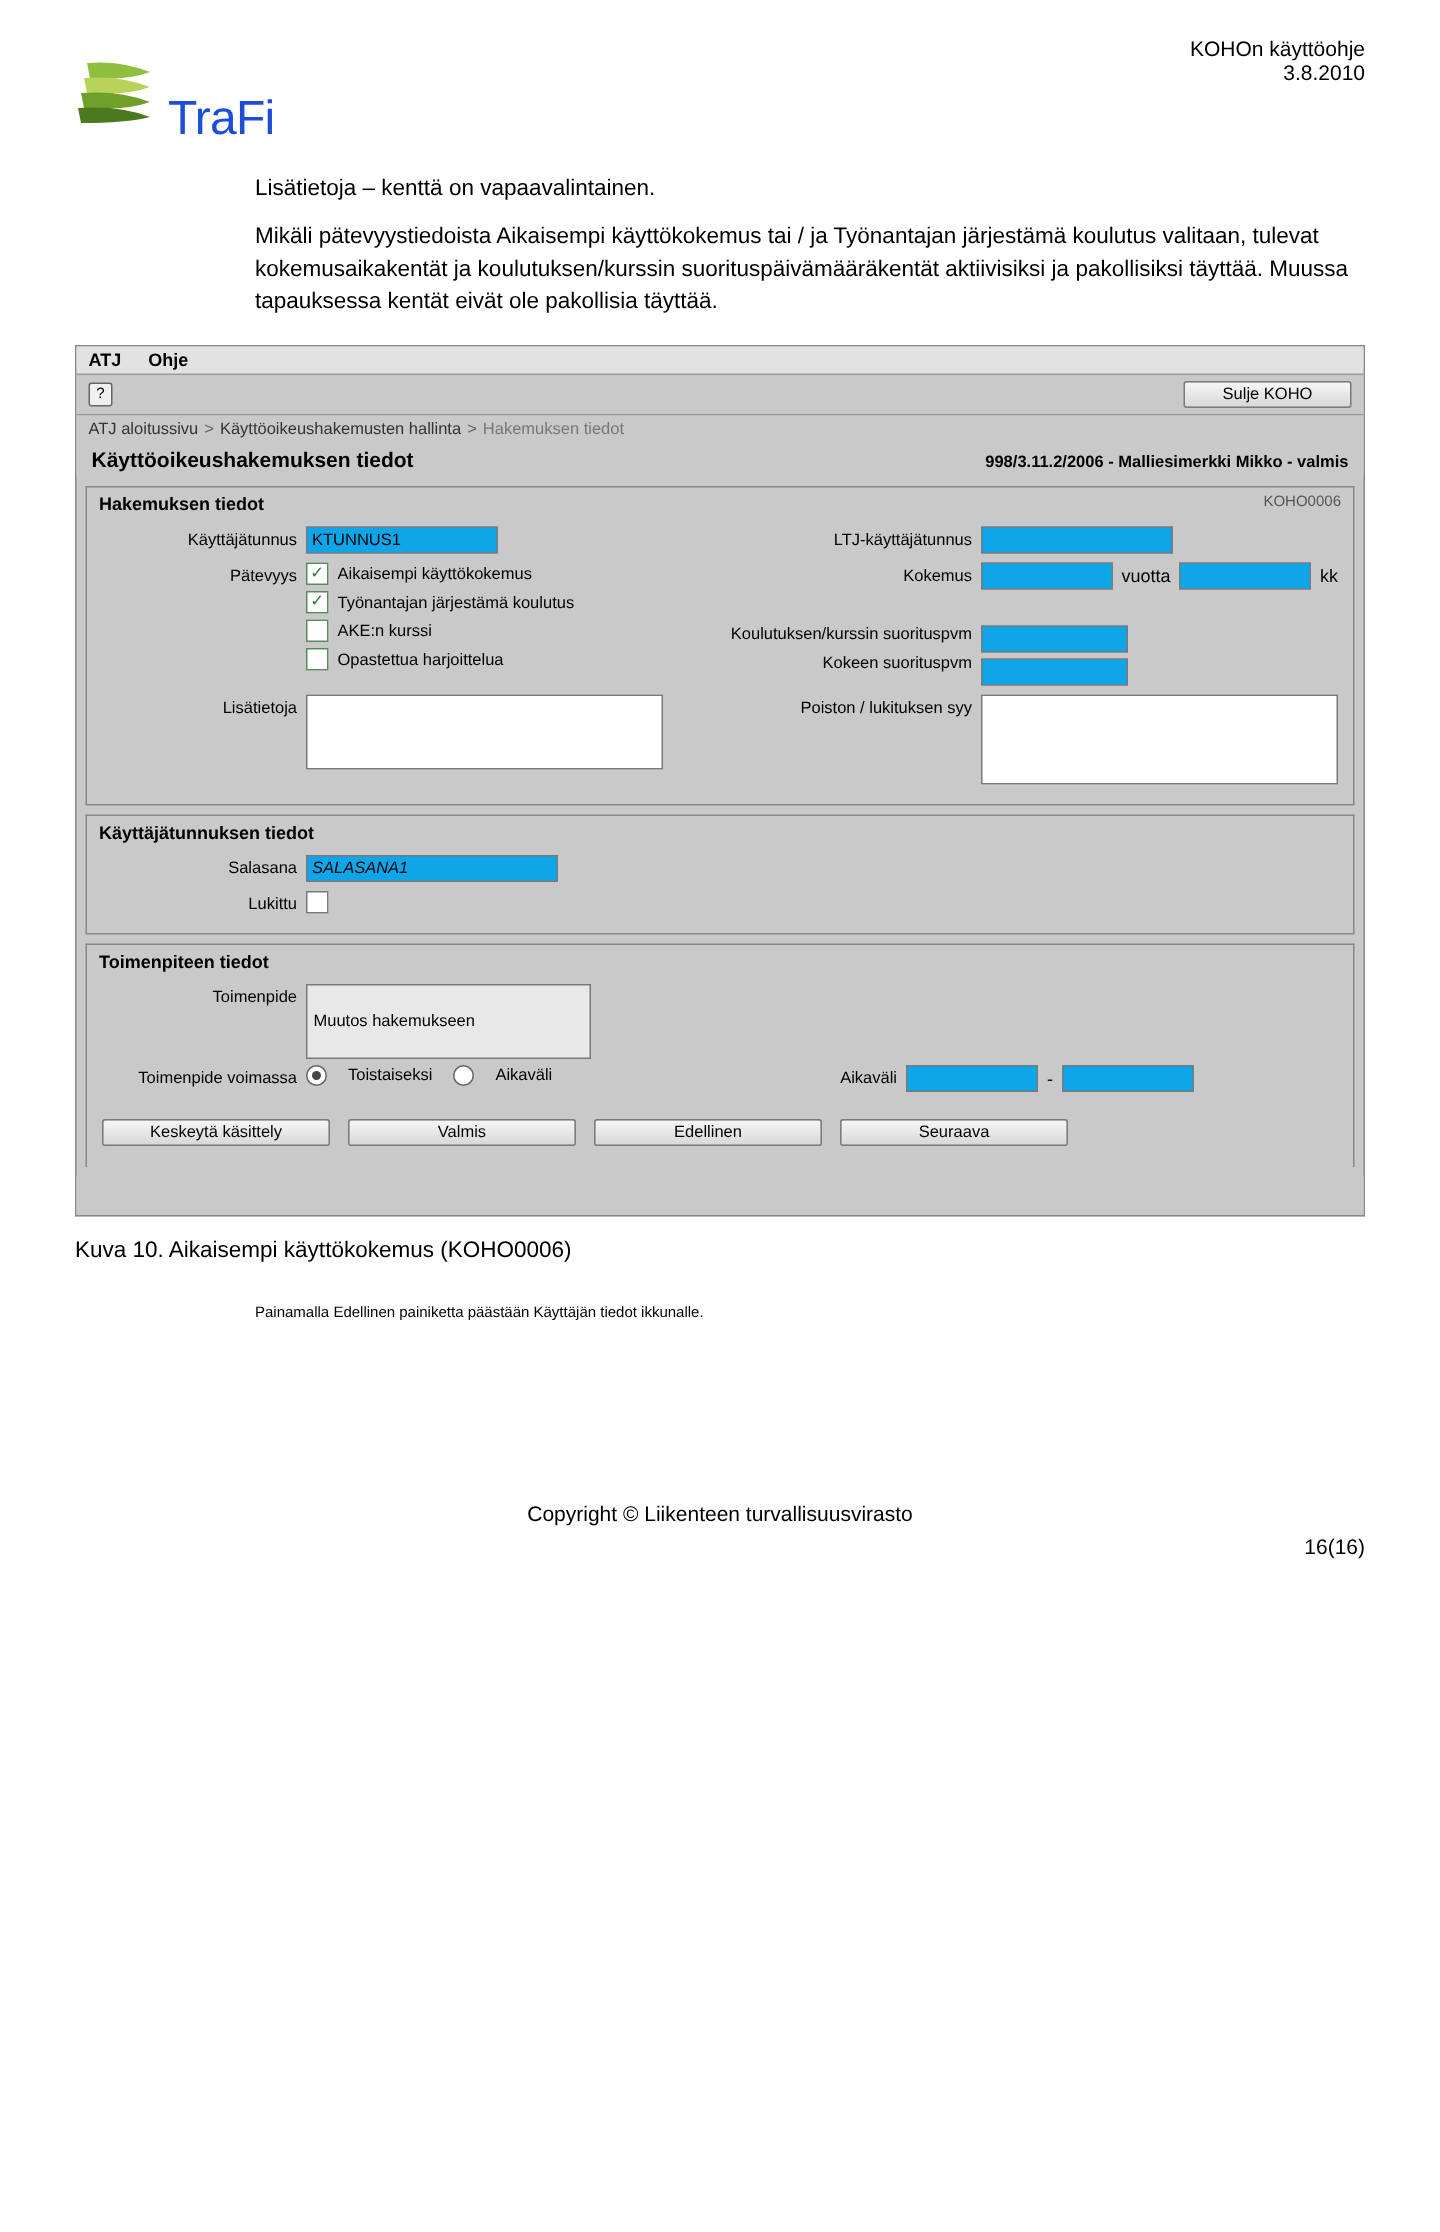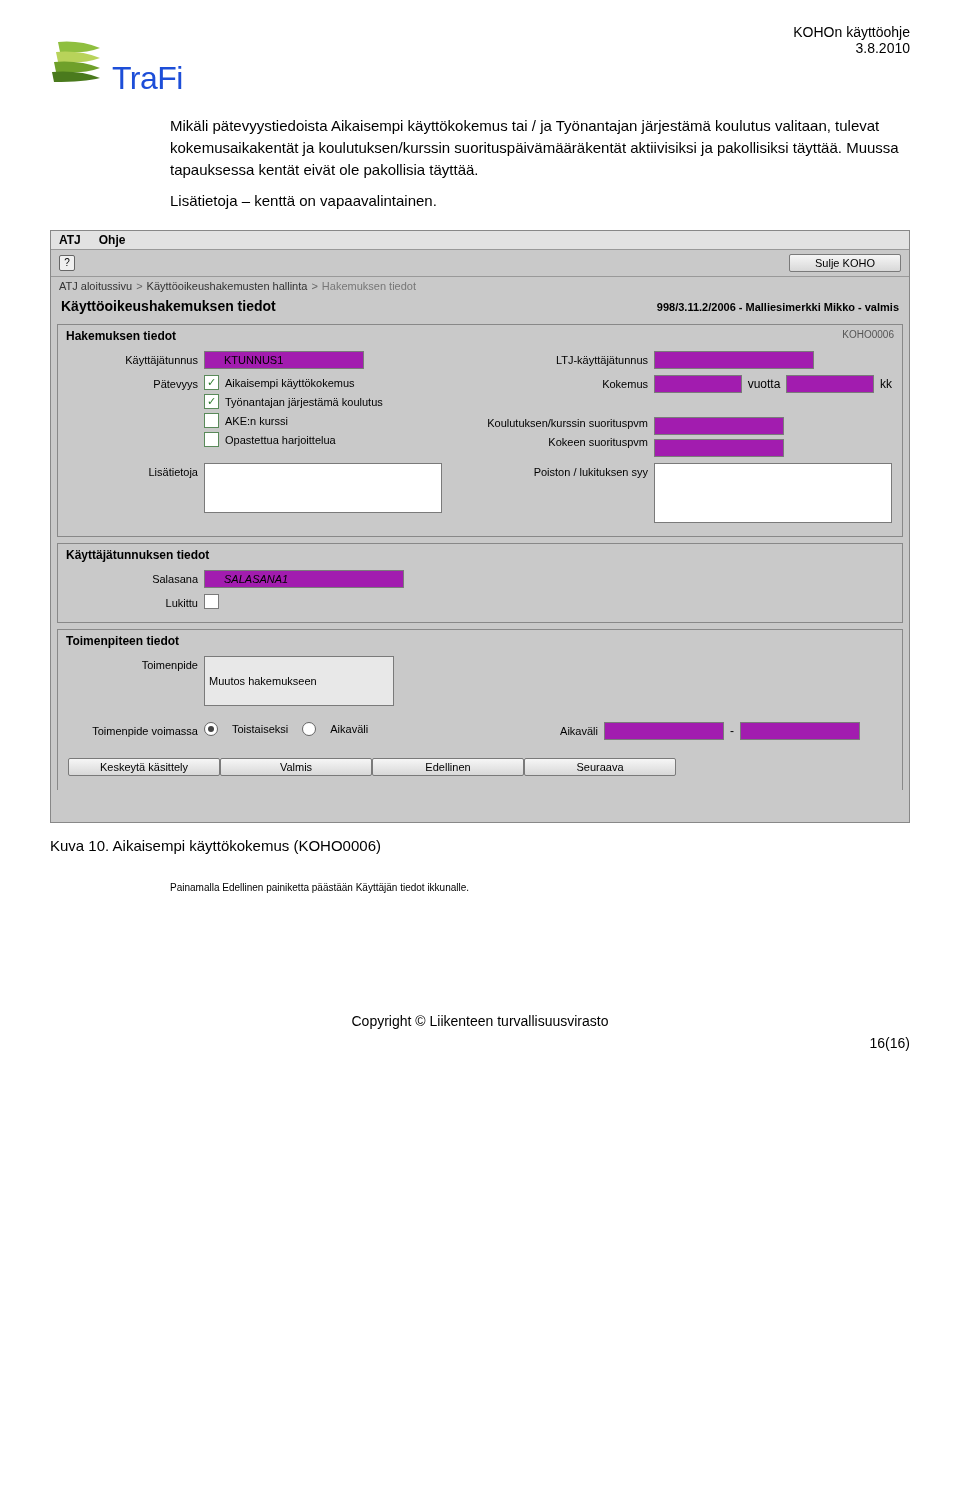--- a/index.html
+++ b/index.html
@@ -127,24 +127,24 @@
     display: grid;
     grid-template-columns: 130px 1fr 200px 1fr;
     column-gap: 6px;
     row-gap: 6px;
     padding: 6px 10px 10px 10px;
     align-items: start;
   }
   .lbl { font-size: 11px; text-align: right; padding-top: 3px; }
   input.txt, .txtbox {
     border: 1px solid #7a7a7a;
-    background: #a21caf;
+    background: #0ea5e9;
     height: 16px;
     font-size: 11px;
-    padding: 0 19px;
+    padding: 0 3px;
     box-sizing: content-box;
     width: 100%;
   }
   .tiny { width: 40px; }
   .inline { display: inline-flex; align-items: center; gap: 6px; }
   .stack { display: flex; flex-direction: column; gap: 4px; }
   .chk { display: flex; align-items: center; gap: 6px; font-size: 11px; }
   .chk-box {
     width: 13px; height: 13px;
     border: 1px solid #5a8a5a;
@@ -178,21 +178,21 @@
   .radio {
     width: 12px; height: 12px; border: 1px solid #666;
     border-radius: 50%; background: #fff; display: inline-block;
     position: relative;
   }
   .radio.sel::after {
     content: ""; position: absolute; left: 3px; top: 3px;
     width: 6px; height: 6px; border-radius: 50%; background: #444;
   }
   .btn-row {
-    display: flex; 
+    display: flex; gap: 12px;
     padding: 8px 10px 14px 10px;
   }
   .btn-row .btn { min-width: 130px; }
 
   .app-footer-space { height: 26px; background: #c9c9c9; }
 
   .caption { margin-top: 14px; font-size: 15px; }
   .body-text-2 { margin: 28px 0 0 120px; font-size: 10px; }
 
   .page-footer {
@@ -222,22 +222,22 @@
         </svg>
       </span>
       <span class="logo-text">TraFi</span>
     </div>
     <div class="hdr-right">
       <div>KOHOn käyttöohje</div>
       <div>3.8.2010</div>
     </div>
   </div>
 
+  <p class="body-text">Lisätietoja – kenttä on vapaavalintainen.</p>
   <p class="body-text">Mikäli pätevyystiedoista Aikaisempi käyttökokemus tai / ja Työnantajan järjestämä koulutus valitaan, tulevat kokemusaikakentät ja koulutuksen/kurssin suorituspäivämääräkentät aktiivisiksi ja pakollisiksi täyttää. Muussa tapauksessa kentät eivät ole pakollisia täyttää.</p>
-  <p class="body-text">Lisätietoja – kenttä on vapaavalintainen.</p>
 
   <div class="app">
 
     <div class="menubar">
       <span>ATJ</span>
       <span>Ohje</span>
     </div>
 
     <div class="toolbar">
       <span class="help-icon">?</span>
@@ -316,21 +316,21 @@
           <div></div>
         <div class="lbl">Lukittu</div>
         <div><span class="chk-box" style="border-color:#7a7a7a"></span></div>
         <div></div>
           <div></div>
       </div>
     </div>
 
     <div class="section" style="border-bottom:none">
       <div class="sec-title">Toimenpiteen tiedot</div>
-      <div class="grid" style="grid-template-columns:130px 1fr 100px 1fr; row-gap:16px">
+      <div class="grid" style="grid-template-columns:130px 1fr 100px 1fr; row-gap:4px">
         <div class="lbl">Toimenpide</div>
         <div>
             <div class="ro">Muutos hakemukseen</div>
           </div>
         <div></div>
           <div></div>
 
         <div class="lbl">Toimenpide voimassa</div>
         <div class="radio-row">
           <span class="radio sel"></span>

